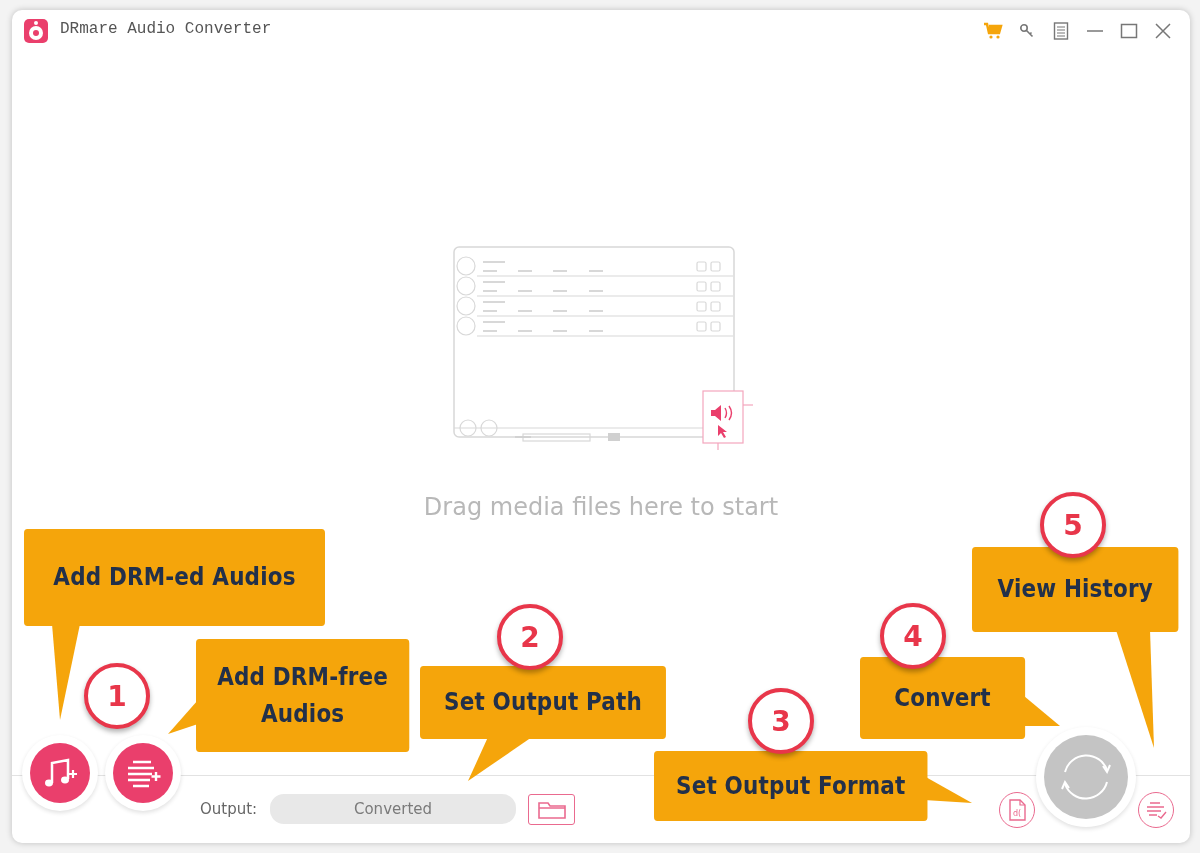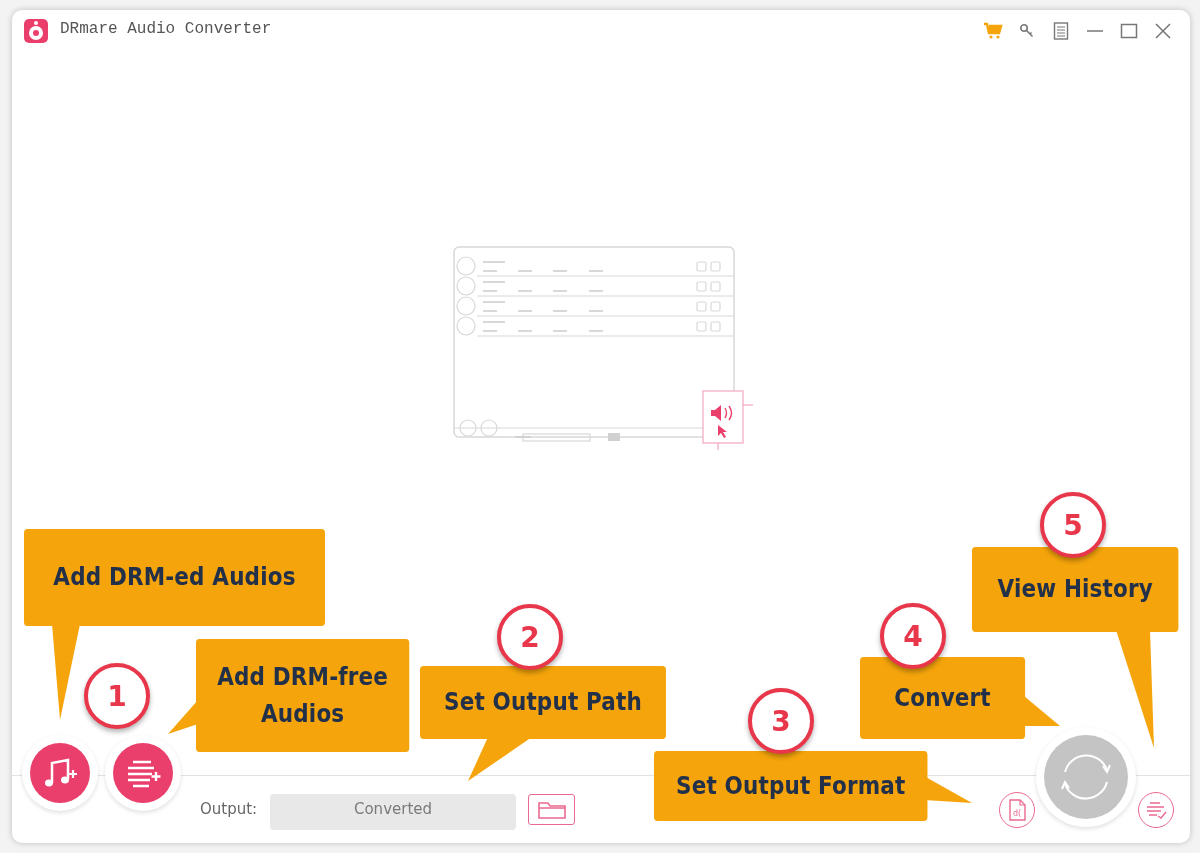--- a/index.html
+++ b/index.html
@@ -26,22 +26,22 @@
   .drop-text { position: absolute; left: 0; width: 100%; top: 483px; text-align: center; font-size: 24px; color: #b8b8b8; }
 
   .bottombar-line { position: absolute; left: 0; top: 765px; width: 100%; height: 1px; background: #e2e2e2; }
   .round-btn-wrap { position: absolute; width: 76px; height: 76px; border-radius: 50%; background: #fff; box-shadow: 0 2px 4px rgba(0,0,0,0.12); }
   .round-btn {
     position: absolute; left: 8px; top: 8px; width: 60px; height: 60px; border-radius: 50%;
     background: #ea3f6c; display: flex; align-items: center; justify-content: center;
   }
   .out-label { position: absolute; left: 188px; top: 790px; font-size: 15px; color: #666; }
   .out-field {
-    position: absolute; left: 258px; top: 784px; width: 246px; height: 36px;
-    background: #e8e8e8; border-radius: 4px; text-align: center; line-height: 30px;
+    position: absolute; left: 258px; top: 784px; width: 246px; height: 30px;
+    background: #e8e8e8; border-radius: 14px; text-align: center; line-height: 30px;
     font-size: 15px; color: #7a7a7a;
   }
   .folder-btn {
     position: absolute; left: 516px; top: 784px; width: 47px; height: 31px;
     border: 1.5px solid #ea6a8f; border-radius: 3px; display: flex; align-items: center; justify-content: center;
   }
   .fmt-btn { position: absolute; left: 987px; top: 782px; width: 36px; height: 36px; border-radius: 50%; border: 1.5px solid #ea6a8f; display:flex; align-items:center; justify-content:center; }
   .hist-btn { position: absolute; left: 1126px; top: 782px; width: 36px; height: 36px; border-radius: 50%; border: 1.5px solid #ea6a8f; display:flex; align-items:center; justify-content:center; }
   .convert-wrap { position: absolute; left: 1024px; top: 717px; width: 100px; height: 100px; border-radius: 50%; background: #fff; box-shadow: 0 2px 4px rgba(0,0,0,0.12); }
   .convert-btn { position: absolute; left: 8px; top: 8px; width: 84px; height: 84px; border-radius: 50%; background: #c4c4c4; display:flex; align-items:center; justify-content:center; }
@@ -160,20 +160,21 @@
         <line x1="136" y1="86" x2="150" y2="86"></line>
       <line x1="62" y1="192" x2="78" y2="192"></line>
     </g>
     <rect x="155" y="188" width="12" height="8" fill="#d0d0d0"></rect>
     <rect x="265" y="160" width="40" height="52" fill="#fff" stroke="#f4a6bd" stroke-width="1.2"></rect>
     <rect x="250" y="146" width="40" height="52" fill="#fff" stroke="#f4a6bd" stroke-width="1.2"></rect>
     <path d="M258 165h4l6-5v16l-6-5h-4z" fill="#ea3f6c"></path>
     <path d="M272 163q3 5 0 10M276 161q5 7 0 14" stroke="#ea3f6c" stroke-width="1.4" fill="none"></path>
     <path d="M265 180l0 11 3-3 3 5 2-1-3-5 4 0z" fill="#ea3f6c"></path>
   </svg>
+  <div class="drop-text">Drag media files here to start</div>
 
   <div class="bottombar-line"></div>
 
   <div class="round-btn-wrap" style="left:10px; top:725px;">
     <div class="round-btn">
       <svg width="40" height="40" viewBox="0 0 40 40">
           <path d="M12 30V10l16-3v19" stroke="#fff" stroke-width="2.5" fill="none"></path>
           <ellipse cx="9" cy="30" rx="4" ry="3.4" fill="#fff"></ellipse>
           <ellipse cx="25" cy="27" rx="4" ry="3.4" fill="#fff"></ellipse>
           <path d="M33 17v8M29 21h8" stroke="#fff" stroke-width="2.2"></path>

